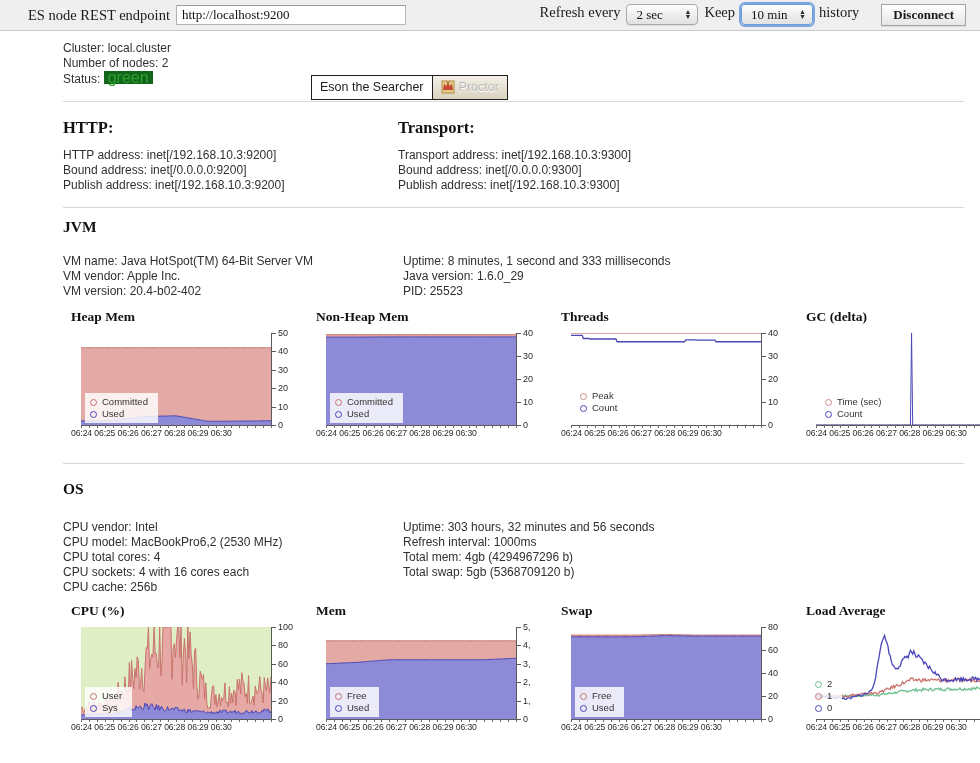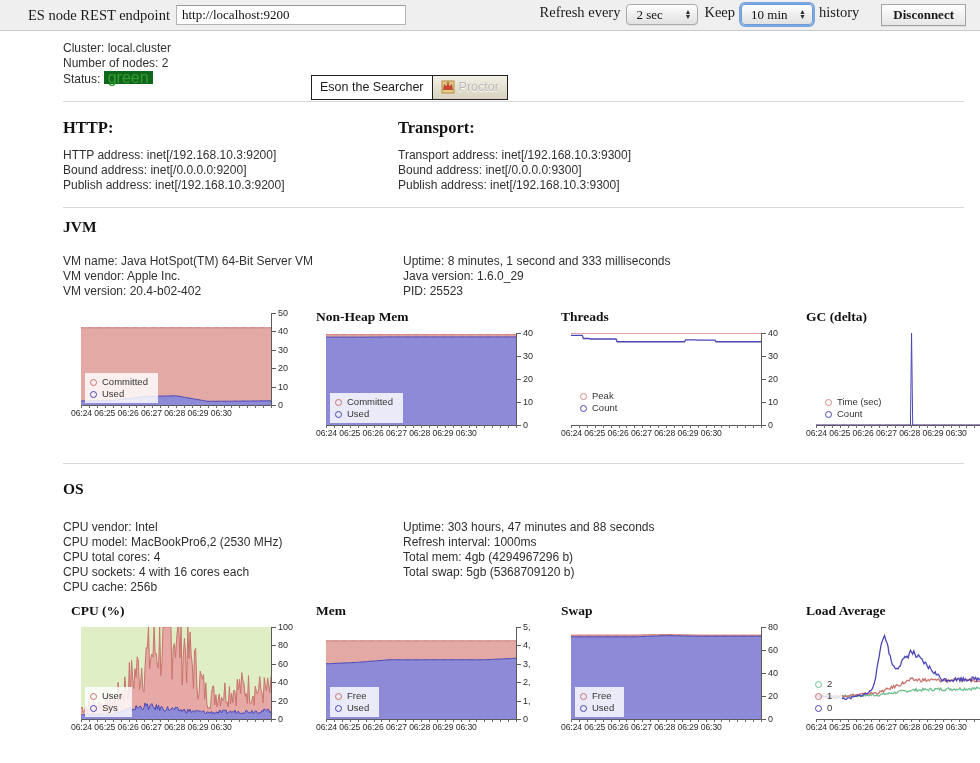--- a/index.html
+++ b/index.html
@@ -343,20 +343,21 @@
     </div>
     <div>
       <div class="info-line">Uptime: 8 minutes, 1 second and 333 milliseconds</div>
       <div class="info-line">Java version: 1.6.0_29</div>
       <div class="info-line">PID: 25523</div>
     </div>
   </div>
 
   <div class="chart-row" id="jvm-charts" style="margin-top:10px">
       <div class="chart-box">
+        <div class="chart-title">Heap Mem</div>
         <div class="plot-wrap">
           <div class="plot">
             <svg viewBox="0 0 190 92" preserveAspectRatio="none">
               <path d="M 0 92.0 L 0.00 14.72 L 1.12 14.72 L 2.25 14.72 L 3.37 14.72 L 4.50 14.72 L 5.62 14.72 L 6.75 14.72 L 7.87 14.72 L 8.99 14.72 L 10.12 14.72 L 11.24 14.72 L 12.37 14.72 L 13.49 14.72 L 14.62 14.72 L 15.74 14.72 L 16.86 14.72 L 17.99 14.72 L 19.11 14.72 L 20.24 14.72 L 21.36 14.72 L 22.49 14.72 L 23.61 14.72 L 24.73 14.72 L 25.86 14.72 L 26.98 14.72 L 28.11 14.72 L 29.23 14.72 L 30.36 14.72 L 31.48 14.72 L 32.60 14.72 L 33.73 14.72 L 34.85 14.72 L 35.98 14.72 L 37.10 14.72 L 38.22 14.72 L 39.35 14.72 L 40.47 14.72 L 41.60 14.72 L 42.72 14.72 L 43.85 14.72 L 44.97 14.72 L 46.09 14.72 L 47.22 14.72 L 48.34 14.72 L 49.47 14.72 L 50.59 14.72 L 51.72 14.72 L 52.84 14.72 L 53.96 14.72 L 55.09 14.72 L 56.21 14.72 L 57.34 14.72 L 58.46 14.72 L 59.59 14.72 L 60.71 14.72 L 61.83 14.72 L 62.96 14.72 L 64.08 14.72 L 65.21 14.72 L 66.33 14.72 L 67.46 14.72 L 68.58 14.72 L 69.70 14.72 L 70.83 14.72 L 71.95 14.72 L 73.08 14.72 L 74.20 14.72 L 75.33 14.72 L 76.45 14.72 L 77.57 14.72 L 78.70 14.72 L 79.82 14.72 L 80.95 14.72 L 82.07 14.72 L 83.20 14.72 L 84.32 14.72 L 85.44 14.72 L 86.57 14.72 L 87.69 14.72 L 88.82 14.72 L 89.94 14.72 L 91.07 14.72 L 92.19 14.72 L 93.31 14.72 L 94.44 14.72 L 95.56 14.72 L 96.69 14.72 L 97.81 14.72 L 98.93 14.72 L 100.06 14.72 L 101.18 14.72 L 102.31 14.72 L 103.43 14.72 L 104.56 14.72 L 105.68 14.72 L 106.80 14.72 L 107.93 14.72 L 109.05 14.72 L 110.18 14.72 L 111.30 14.72 L 112.43 14.72 L 113.55 14.72 L 114.67 14.72 L 115.80 14.72 L 116.92 14.72 L 118.05 14.72 L 119.17 14.72 L 120.30 14.72 L 121.42 14.72 L 122.54 14.72 L 123.67 14.72 L 124.79 14.72 L 125.92 14.72 L 127.04 14.72 L 128.17 14.72 L 129.29 14.72 L 130.41 14.72 L 131.54 14.72 L 132.66 14.72 L 133.79 14.72 L 134.91 14.72 L 136.04 14.72 L 137.16 14.72 L 138.28 14.72 L 139.41 14.72 L 140.53 14.72 L 141.66 14.72 L 142.78 14.72 L 143.91 14.72 L 145.03 14.72 L 146.15 14.72 L 147.28 14.72 L 148.40 14.72 L 149.53 14.72 L 150.65 14.72 L 151.78 14.72 L 152.90 14.72 L 154.02 14.72 L 155.15 14.72 L 156.27 14.72 L 157.40 14.72 L 158.52 14.72 L 159.64 14.72 L 160.77 14.72 L 161.89 14.72 L 163.02 14.72 L 164.14 14.72 L 165.27 14.72 L 166.39 14.72 L 167.51 14.72 L 168.64 14.72 L 169.76 14.72 L 170.89 14.72 L 172.01 14.72 L 173.14 14.72 L 174.26 14.72 L 175.38 14.72 L 176.51 14.72 L 177.63 14.72 L 178.76 14.72 L 179.88 14.72 L 181.01 14.72 L 182.13 14.72 L 183.25 14.72 L 184.38 14.72 L 185.50 14.72 L 186.63 14.72 L 187.75 14.72 L 188.88 14.72 L 190.00 14.72 L 190 92 Z" fill="#e2a9a5" stroke="none"></path>
               <path d="M 0.00 14.72 L 1.12 14.72 L 2.25 14.72 L 3.37 14.72 L 4.50 14.72 L 5.62 14.72 L 6.75 14.72 L 7.87 14.72 L 8.99 14.72 L 10.12 14.72 L 11.24 14.72 L 12.37 14.72 L 13.49 14.72 L 14.62 14.72 L 15.74 14.72 L 16.86 14.72 L 17.99 14.72 L 19.11 14.72 L 20.24 14.72 L 21.36 14.72 L 22.49 14.72 L 23.61 14.72 L 24.73 14.72 L 25.86 14.72 L 26.98 14.72 L 28.11 14.72 L 29.23 14.72 L 30.36 14.72 L 31.48 14.72 L 32.60 14.72 L 33.73 14.72 L 34.85 14.72 L 35.98 14.72 L 37.10 14.72 L 38.22 14.72 L 39.35 14.72 L 40.47 14.72 L 41.60 14.72 L 42.72 14.72 L 43.85 14.72 L 44.97 14.72 L 46.09 14.72 L 47.22 14.72 L 48.34 14.72 L 49.47 14.72 L 50.59 14.72 L 51.72 14.72 L 52.84 14.72 L 53.96 14.72 L 55.09 14.72 L 56.21 14.72 L 57.34 14.72 L 58.46 14.72 L 59.59 14.72 L 60.71 14.72 L 61.83 14.72 L 62.96 14.72 L 64.08 14.72 L 65.21 14.72 L 66.33 14.72 L 67.46 14.72 L 68.58 14.72 L 69.70 14.72 L 70.83 14.72 L 71.95 14.72 L 73.08 14.72 L 74.20 14.72 L 75.33 14.72 L 76.45 14.72 L 77.57 14.72 L 78.70 14.72 L 79.82 14.72 L 80.95 14.72 L 82.07 14.72 L 83.20 14.72 L 84.32 14.72 L 85.44 14.72 L 86.57 14.72 L 87.69 14.72 L 88.82 14.72 L 89.94 14.72 L 91.07 14.72 L 92.19 14.72 L 93.31 14.72 L 94.44 14.72 L 95.56 14.72 L 96.69 14.72 L 97.81 14.72 L 98.93 14.72 L 100.06 14.72 L 101.18 14.72 L 102.31 14.72 L 103.43 14.72 L 104.56 14.72 L 105.68 14.72 L 106.80 14.72 L 107.93 14.72 L 109.05 14.72 L 110.18 14.72 L 111.30 14.72 L 112.43 14.72 L 113.55 14.72 L 114.67 14.72 L 115.80 14.72 L 116.92 14.72 L 118.05 14.72 L 119.17 14.72 L 120.30 14.72 L 121.42 14.72 L 122.54 14.72 L 123.67 14.72 L 124.79 14.72 L 125.92 14.72 L 127.04 14.72 L 128.17 14.72 L 129.29 14.72 L 130.41 14.72 L 131.54 14.72 L 132.66 14.72 L 133.79 14.72 L 134.91 14.72 L 136.04 14.72 L 137.16 14.72 L 138.28 14.72 L 139.41 14.72 L 140.53 14.72 L 141.66 14.72 L 142.78 14.72 L 143.91 14.72 L 145.03 14.72 L 146.15 14.72 L 147.28 14.72 L 148.40 14.72 L 149.53 14.72 L 150.65 14.72 L 151.78 14.72 L 152.90 14.72 L 154.02 14.72 L 155.15 14.72 L 156.27 14.72 L 157.40 14.72 L 158.52 14.72 L 159.64 14.72 L 160.77 14.72 L 161.89 14.72 L 163.02 14.72 L 164.14 14.72 L 165.27 14.72 L 166.39 14.72 L 167.51 14.72 L 168.64 14.72 L 169.76 14.72 L 170.89 14.72 L 172.01 14.72 L 173.14 14.72 L 174.26 14.72 L 175.38 14.72 L 176.51 14.72 L 177.63 14.72 L 178.76 14.72 L 179.88 14.72 L 181.01 14.72 L 182.13 14.72 L 183.25 14.72 L 184.38 14.72 L 185.50 14.72 L 186.63 14.72 L 187.75 14.72 L 188.88 14.72 L 190.00 14.72" fill="none" stroke="#c9736e" stroke-width="1" vector-effect="non-scaling-stroke"></path>
               <path d="M 0 92.0 L 0.00 87.95 L 1.12 87.94 L 2.25 87.93 L 3.37 87.91 L 4.50 87.90 L 5.62 87.89 L 6.75 87.87 L 7.87 87.86 L 8.99 87.85 L 10.12 87.83 L 11.24 87.82 L 12.37 87.81 L 13.49 87.80 L 14.62 87.78 L 15.74 87.77 L 16.86 87.76 L 17.99 87.74 L 19.11 87.73 L 20.24 87.72 L 21.36 87.70 L 22.49 87.69 L 23.61 87.68 L 24.73 87.66 L 25.86 87.65 L 26.98 87.64 L 28.11 87.63 L 29.23 87.61 L 30.36 87.60 L 31.48 87.59 L 32.60 87.46 L 33.73 87.32 L 34.85 87.18 L 35.98 87.03 L 37.10 86.89 L 38.22 86.75 L 39.35 86.60 L 40.47 86.46 L 41.60 86.31 L 42.72 86.17 L 43.85 86.03 L 44.97 85.88 L 46.09 85.74 L 47.22 85.60 L 48.34 85.45 L 49.47 85.31 L 50.59 85.16 L 51.72 85.02 L 52.84 84.88 L 53.96 84.73 L 55.09 84.59 L 56.21 84.45 L 57.34 84.30 L 58.46 84.16 L 59.59 84.02 L 60.71 83.87 L 61.83 83.73 L 62.96 83.58 L 64.08 83.52 L 65.21 83.49 L 66.33 83.47 L 67.46 83.44 L 68.58 83.41 L 69.70 83.39 L 70.83 83.36 L 71.95 83.34 L 73.08 83.31 L 74.20 83.28 L 75.33 83.26 L 76.45 83.23 L 77.57 83.21 L 78.70 83.18 L 79.82 83.15 L 80.95 83.13 L 82.07 83.10 L 83.20 83.07 L 84.32 83.05 L 85.44 83.02 L 86.57 83.00 L 87.69 82.97 L 88.82 82.94 L 89.94 82.92 L 91.07 82.89 L 92.19 82.87 L 93.31 82.84 L 94.44 82.81 L 95.56 82.90 L 96.69 83.09 L 97.81 83.29 L 98.93 83.49 L 100.06 83.68 L 101.18 83.88 L 102.31 84.07 L 103.43 84.27 L 104.56 84.47 L 105.68 84.66 L 106.80 84.86 L 107.93 85.05 L 109.05 85.25 L 110.18 85.45 L 111.30 85.64 L 112.43 85.84 L 113.55 86.03 L 114.67 86.23 L 115.80 86.43 L 116.92 86.62 L 118.05 86.82 L 119.17 87.01 L 120.30 87.21 L 121.42 87.41 L 122.54 87.60 L 123.67 87.80 L 124.79 87.99 L 125.92 88.19 L 127.04 88.32 L 128.17 88.31 L 129.29 88.30 L 130.41 88.30 L 131.54 88.29 L 132.66 88.29 L 133.79 88.28 L 134.91 88.27 L 136.04 88.27 L 137.16 88.26 L 138.28 88.25 L 139.41 88.25 L 140.53 88.24 L 141.66 88.23 L 142.78 88.23 L 143.91 88.22 L 145.03 88.21 L 146.15 88.21 L 147.28 88.20 L 148.40 88.19 L 149.53 88.19 L 150.65 88.18 L 151.78 88.17 L 152.90 88.17 L 154.02 88.16 L 155.15 88.15 L 156.27 88.15 L 157.40 88.14 L 158.52 88.13 L 159.64 88.12 L 160.77 88.11 L 161.89 88.09 L 163.02 88.08 L 164.14 88.07 L 165.27 88.06 L 166.39 88.04 L 167.51 88.03 L 168.64 88.02 L 169.76 88.00 L 170.89 87.99 L 172.01 87.98 L 173.14 87.96 L 174.26 87.95 L 175.38 87.94 L 176.51 87.92 L 177.63 87.91 L 178.76 87.90 L 179.88 87.89 L 181.01 87.87 L 182.13 87.86 L 183.25 87.85 L 184.38 87.83 L 185.50 87.82 L 186.63 87.81 L 187.75 87.79 L 188.88 87.78 L 190.00 87.77 L 190 92 Z" fill="#8d8ad8" stroke="none"></path>
               <path d="M 0.00 87.95 L 1.12 87.94 L 2.25 87.93 L 3.37 87.91 L 4.50 87.90 L 5.62 87.89 L 6.75 87.87 L 7.87 87.86 L 8.99 87.85 L 10.12 87.83 L 11.24 87.82 L 12.37 87.81 L 13.49 87.80 L 14.62 87.78 L 15.74 87.77 L 16.86 87.76 L 17.99 87.74 L 19.11 87.73 L 20.24 87.72 L 21.36 87.70 L 22.49 87.69 L 23.61 87.68 L 24.73 87.66 L 25.86 87.65 L 26.98 87.64 L 28.11 87.63 L 29.23 87.61 L 30.36 87.60 L 31.48 87.59 L 32.60 87.46 L 33.73 87.32 L 34.85 87.18 L 35.98 87.03 L 37.10 86.89 L 38.22 86.75 L 39.35 86.60 L 40.47 86.46 L 41.60 86.31 L 42.72 86.17 L 43.85 86.03 L 44.97 85.88 L 46.09 85.74 L 47.22 85.60 L 48.34 85.45 L 49.47 85.31 L 50.59 85.16 L 51.72 85.02 L 52.84 84.88 L 53.96 84.73 L 55.09 84.59 L 56.21 84.45 L 57.34 84.30 L 58.46 84.16 L 59.59 84.02 L 60.71 83.87 L 61.83 83.73 L 62.96 83.58 L 64.08 83.52 L 65.21 83.49 L 66.33 83.47 L 67.46 83.44 L 68.58 83.41 L 69.70 83.39 L 70.83 83.36 L 71.95 83.34 L 73.08 83.31 L 74.20 83.28 L 75.33 83.26 L 76.45 83.23 L 77.57 83.21 L 78.70 83.18 L 79.82 83.15 L 80.95 83.13 L 82.07 83.10 L 83.20 83.07 L 84.32 83.05 L 85.44 83.02 L 86.57 83.00 L 87.69 82.97 L 88.82 82.94 L 89.94 82.92 L 91.07 82.89 L 92.19 82.87 L 93.31 82.84 L 94.44 82.81 L 95.56 82.90 L 96.69 83.09 L 97.81 83.29 L 98.93 83.49 L 100.06 83.68 L 101.18 83.88 L 102.31 84.07 L 103.43 84.27 L 104.56 84.47 L 105.68 84.66 L 106.80 84.86 L 107.93 85.05 L 109.05 85.25 L 110.18 85.45 L 111.30 85.64 L 112.43 85.84 L 113.55 86.03 L 114.67 86.23 L 115.80 86.43 L 116.92 86.62 L 118.05 86.82 L 119.17 87.01 L 120.30 87.21 L 121.42 87.41 L 122.54 87.60 L 123.67 87.80 L 124.79 87.99 L 125.92 88.19 L 127.04 88.32 L 128.17 88.31 L 129.29 88.30 L 130.41 88.30 L 131.54 88.29 L 132.66 88.29 L 133.79 88.28 L 134.91 88.27 L 136.04 88.27 L 137.16 88.26 L 138.28 88.25 L 139.41 88.25 L 140.53 88.24 L 141.66 88.23 L 142.78 88.23 L 143.91 88.22 L 145.03 88.21 L 146.15 88.21 L 147.28 88.20 L 148.40 88.19 L 149.53 88.19 L 150.65 88.18 L 151.78 88.17 L 152.90 88.17 L 154.02 88.16 L 155.15 88.15 L 156.27 88.15 L 157.40 88.14 L 158.52 88.13 L 159.64 88.12 L 160.77 88.11 L 161.89 88.09 L 163.02 88.08 L 164.14 88.07 L 165.27 88.06 L 166.39 88.04 L 167.51 88.03 L 168.64 88.02 L 169.76 88.00 L 170.89 87.99 L 172.01 87.98 L 173.14 87.96 L 174.26 87.95 L 175.38 87.94 L 176.51 87.92 L 177.63 87.91 L 178.76 87.90 L 179.88 87.89 L 181.01 87.87 L 182.13 87.86 L 183.25 87.85 L 184.38 87.83 L 185.50 87.82 L 186.63 87.81 L 187.75 87.79 L 188.88 87.78 L 190.00 87.77" fill="none" stroke="#4a46b8" stroke-width="1" vector-effect="non-scaling-stroke"></path>
             </svg>
           </div>
           <div class="axis-v"></div>
@@ -577,21 +578,21 @@
   <h2 class="sec-title small" style="margin-top:16px">OS</h2>
   <div class="col-grid two" style="margin-top:22px">
     <div>
       <div class="info-line">CPU vendor: Intel</div>
       <div class="info-line">CPU model: MacBookPro6,2 (2530 MHz)</div>
       <div class="info-line">CPU total cores: 4</div>
       <div class="info-line">CPU sockets: 4 with 16 cores each</div>
       <div class="info-line">CPU cache: 256b</div>
     </div>
     <div>
-      <div class="info-line">Uptime: 303 hours, 47 minutes and 88 seconds</div>
+      <div class="info-line">Uptime: 303 hours, 32 minutes and 56 seconds</div>
       <div class="info-line">Refresh interval: 1000ms</div>
       <div class="info-line">Total mem: 4gb (4294967296 b)</div>
       <div class="info-line">Total swap: 5gb (5368709120 b)</div>
     </div>
   </div>
 
   <div class="chart-row" id="os-charts" style="margin-top:8px">
       <div class="chart-box">
         <div class="chart-title">CPU (%)</div>
         <div class="plot-wrap">

